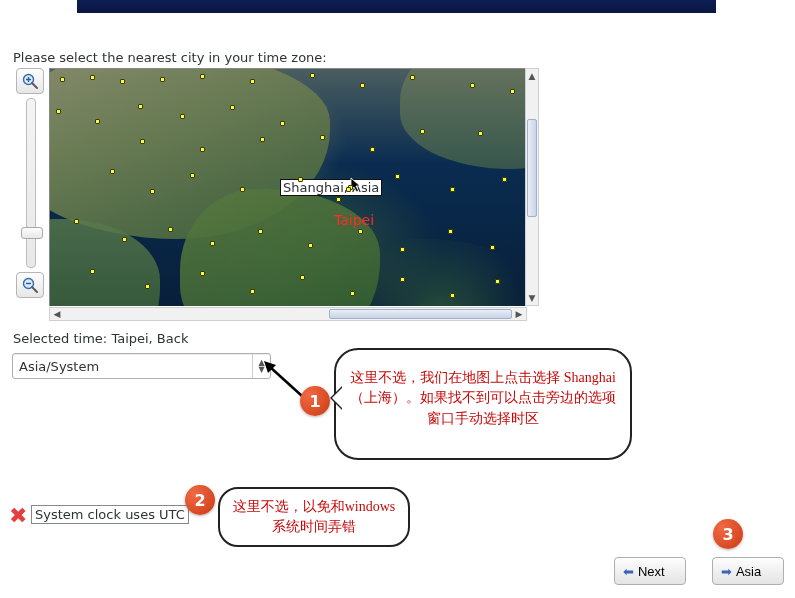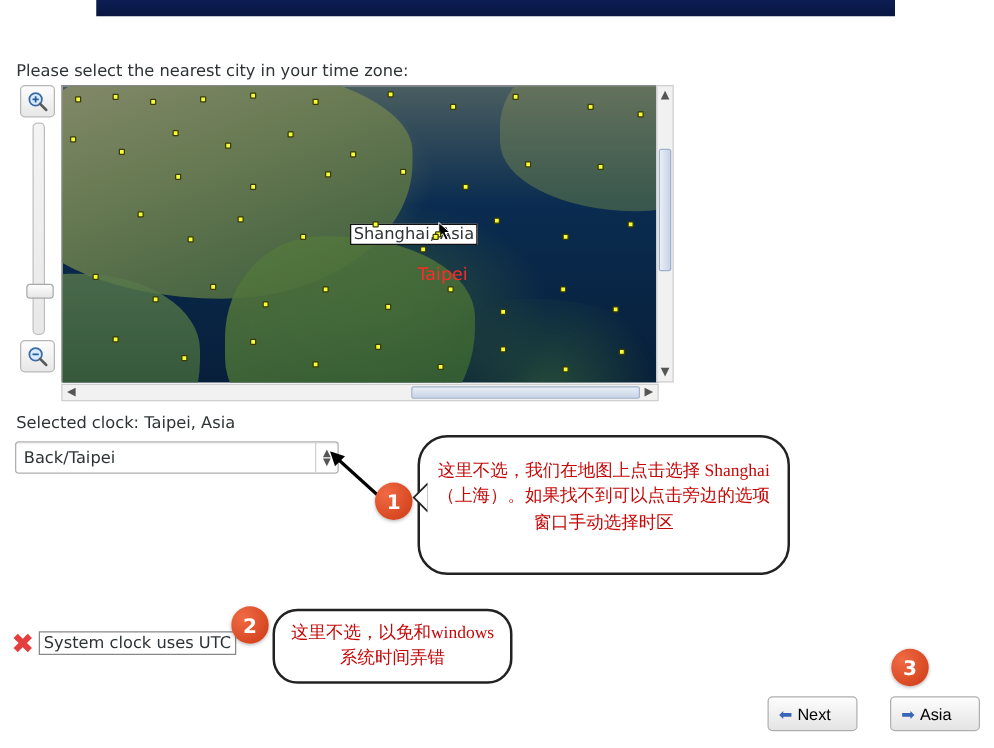--- a/index.html
+++ b/index.html
@@ -445,25 +445,25 @@
     <div class="arrow" style="position:absolute;bottom:0;left:0;">▼</div>
   </div>
   <div class="hscroll">
     <div class="arrow" style="position:absolute;left:0;top:0;">◀</div>
     <div class="hthumb"></div>
     <div class="arrow" style="position:absolute;right:0;top:0;">▶</div>
   </div>
 </div>
 
 <div class="selected-label">
-  <span>Selected clock: </span><span>Taipei, Asia</span>
+  <span>Selected time: </span><span>Taipei, Back</span>
 </div>
 
 <div class="combo">
-  <span>Back/Taipei</span>
+  <span>Asia/System</span>
   <div class="combo-arrow">
     <span>▲</span>
       <span>▼</span>
   </div>
 </div>
 
 <svg class="arrow-line" viewBox="0 0 40 40">
   <line x1="38" y1="35" x2="6" y2="6" stroke="#000" stroke-width="2.5"></line>
   <polygon points="0,0 12,4 4,12" fill="#000"></polygon>
 </svg>

